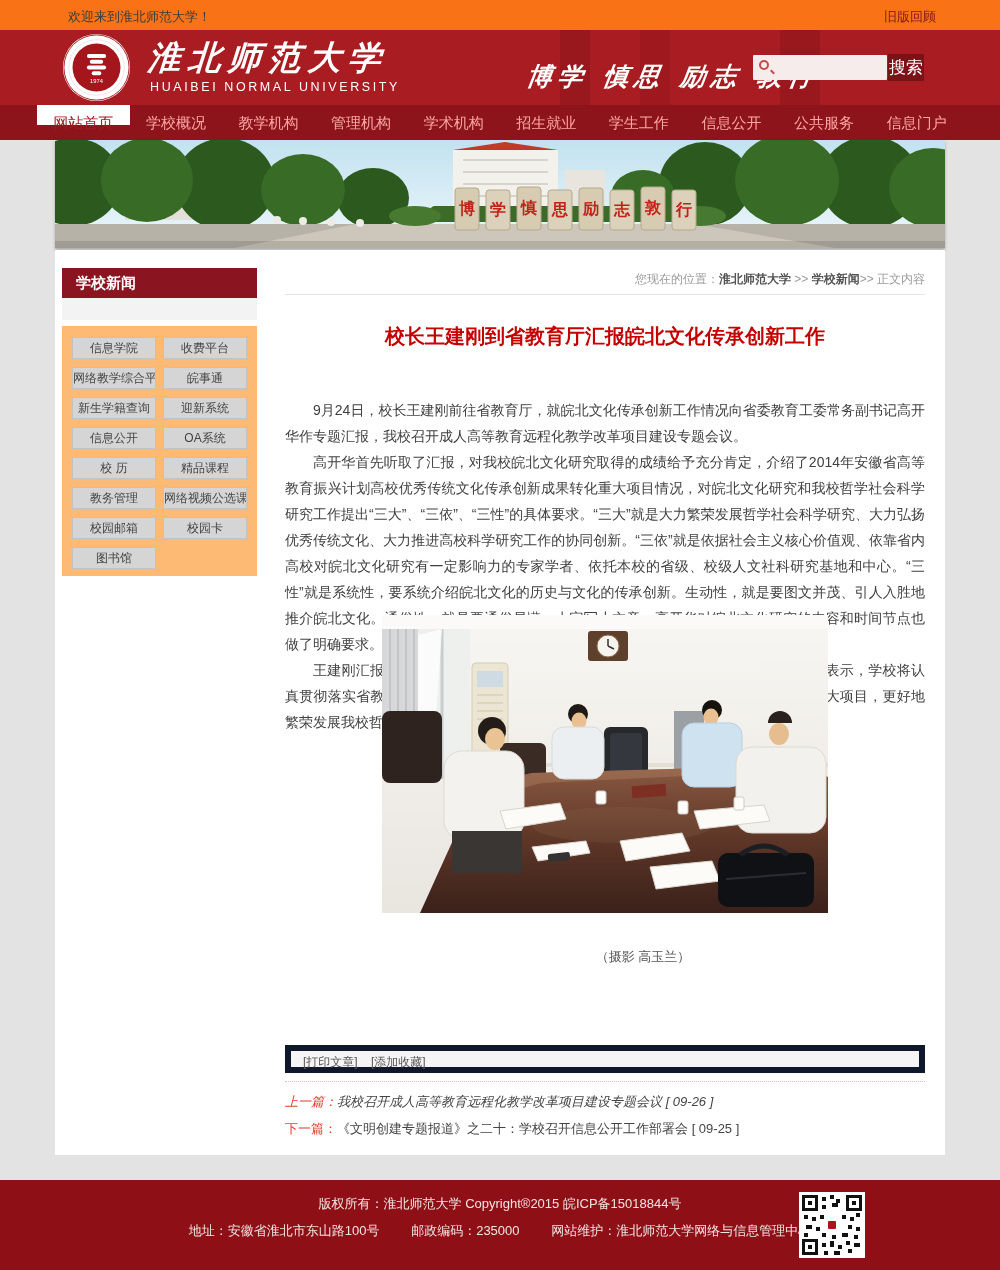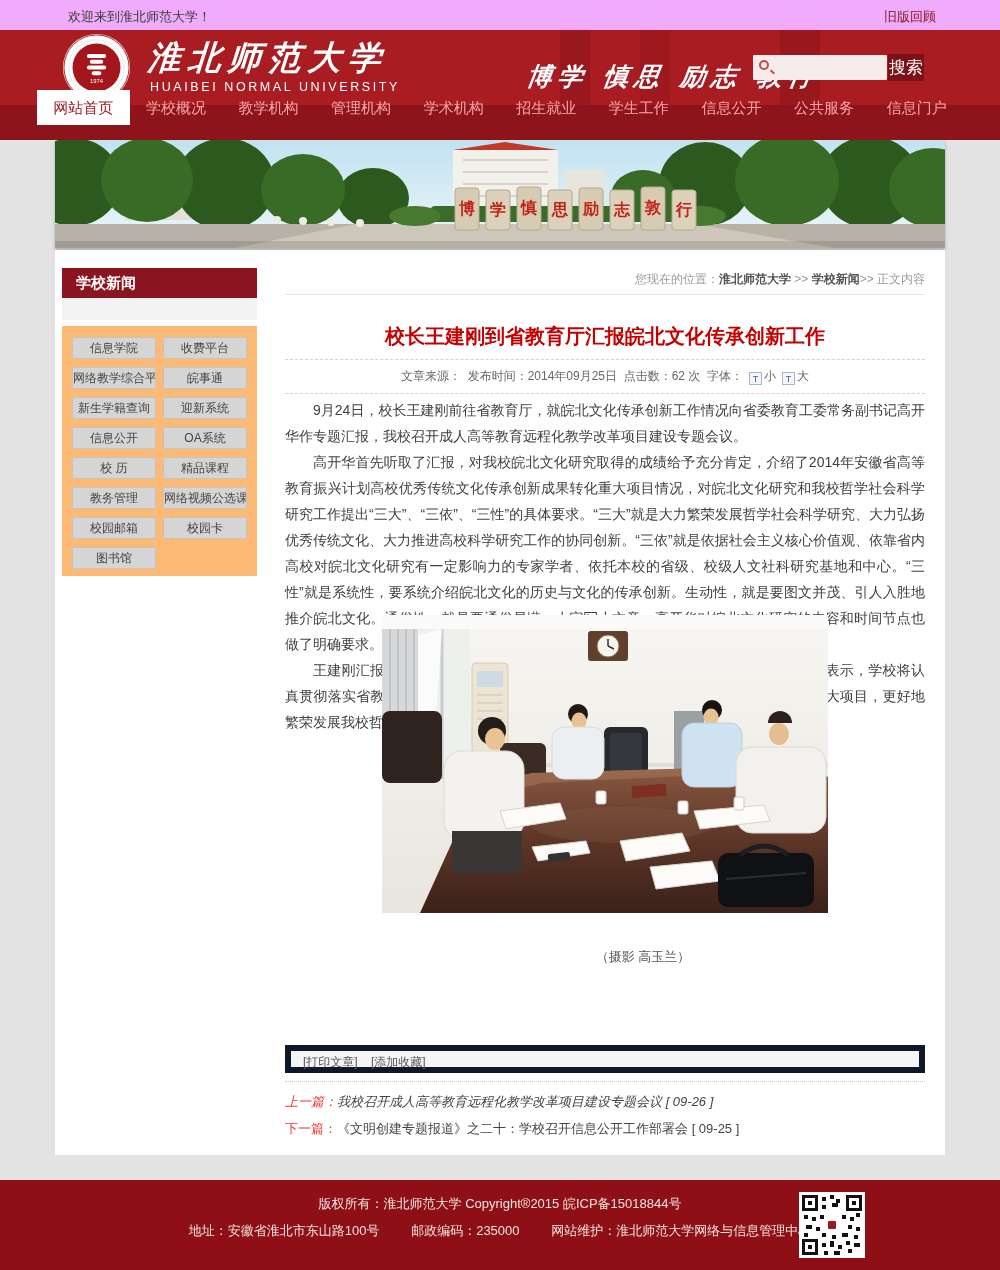--- a/index.html
+++ b/index.html
@@ -2,42 +2,42 @@
 <html><head>
 <meta charset="utf-8">
 <style>
   * { margin:0; padding:0; box-sizing:border-box; }
   html,body { width:1000px; }
   body {
     font-family:"Liberation Sans","DejaVu Sans",sans-serif;
     background:#e3e3e3; width:1000px; height:1270px; position:relative; overflow:hidden;
   }
   
-  .topbar { position:absolute; top:0; left:0; width:1000px; height:46px; background:#f0abfc; }
+  .topbar { position:absolute; top:0; left:0; width:1000px; height:46px; background:#f97316; }
   .topbar .welcome { position:absolute; left:68px; top:8px; font-size:13px; color:#3c3c3c; }
   .topbar .oldver { position:absolute; right:64px; top:8px; font-size:13px; color:#7d1a1a; cursor:pointer; }
   
   .header { position:absolute; top:30px; left:0; width:1000px; height:75px; background:#a81c22; overflow:hidden; }
   .header .bgdecor { position:absolute; right:0; top:0; width:480px; height:75px; opacity:.35;
     background:
       linear-gradient(90deg, transparent 0 40px, #7d1014 40px 70px, transparent 70px 120px, #8c1216 120px 150px, transparent 150px 260px, #7d1014 260px 300px, transparent 300px);
   }
   .logo { position:absolute; left:62px; top:3px; width:69px; height:69px; }
   .title-cn { position:absolute; left:148px; top:6px; color:#fff; font-family:"DejaVu Serif","Liberation Serif",serif;
     font-size:33px; font-weight:bold; font-style:italic; letter-spacing:7px; transform:skewX(-4deg); }
   .title-en { position:absolute; left:150px; top:50px; color:#fff; font-size:12.5px; letter-spacing:2.6px; }
   .motto { position:absolute; left:527px; top:30px; color:#fff; font-family:"DejaVu Serif","Liberation Serif",serif;
     font-size:25px; font-weight:bold; font-style:italic; letter-spacing:6px; transform:skewX(-8deg); }
   .searchbox { position:absolute; left:753px; top:25px; width:134px; height:25px; background:#f7ecec; border:none; border-radius:1px; padding:0 6px 0 24px; font-size:13px; color:#333; outline:none; }
   .search-icon { position:absolute; left:759px; top:30px; width:10px; height:10px; border:2px solid #c24a4a; border-radius:50%; }
   .search-icon::after { content:""; position:absolute; left:9px; top:9px; width:5px; height:2px; background:#c24a4a; transform:rotate(45deg); }
   .searchbtn { position:absolute; left:888px; top:24px; width:36px; height:27px; background:#7a1217; color:#fff; border:none; font-size:17px; cursor:pointer; }
   
   .nav { position:absolute; top:105px; left:0; width:1000px; height:35px; background:#8e141c; }
-  .nav-inner { position:absolute; left:37px; width:926px; height:20px; display:flex;align-items:flex-end; }
+  .nav-inner { position:absolute; left:37px; width:926px; height:20px; display:flex; }
   .nav-item { flex:1; text-align:center; line-height:35px; color:#fca5a5; font-size:15px; cursor:pointer; }
   .nav-item.active { background:#fff; color:#9e1b22; }
   
   .banner { position:absolute; top:140px; left:55px; width:890px; height:108px; overflow:hidden; box-shadow:0 2px 3px rgba(0,0,0,.25); }
   
   .card { position:absolute; top:250px; left:55px; width:890px; height:905px; background:#fff; }
   .side-header { position:absolute; left:7px; top:18px; width:195px; height:30px; background:#8a1420; color:#fff; font-size:15px; font-weight:bold; line-height:30px; padding-left:14px; }
   .side-strip { position:absolute; left:7px; top:48px; width:195px; height:22px; background:#f3f3f3; }
   .side-panel { position:absolute; left:7px; top:76px; width:195px; height:250px; background:#fdba74; padding:11px 10px; }
   .side-grid { display:grid; grid-template-columns:1fr 1fr; column-gap:7px; row-gap:8px; }
@@ -208,26 +208,20 @@
   </div>
 
   <div class="main">
     <div class="breadcrumb">
       <span>您现在的位置：</span><b>淮北师范大学</b><span> &gt;&gt; </span><b>学校新闻</b><span>&gt;&gt; </span><span>正文内容</span>
     </div>
     <div class="bc-divider"></div>
 
     <div class="art-title">校长王建刚到省教育厅汇报皖北文化传承创新工作</div>
 
-    <div class="art-meta">
-      <span>文章来源：</span>&nbsp;
-      <span>发布时间：2014年09月25日</span>&nbsp;
-      <span>点击数：62 次</span>&nbsp;
-      <span>字体：</span><span class="font-ico">T</span><span>小</span><span class="font-ico">T</span><span>大</span>
-    </div>
 
     <div class="art-body">
       <p>9月24日，校长王建刚前往省教育厅，就皖北文化传承创新工作情况向省委教育工委常务副书记高开华作专题汇报，我校召开成人高等教育远程化教学改革项目建设专题会议。</p>
       <p>高开华首先听取了汇报，对我校皖北文化研究取得的成绩给予充分肯定，介绍了2014年安徽省高等教育振兴计划高校优秀传统文化传承创新成果转化重大项目情况，对皖北文化研究和我校哲学社会科学研究工作提出“三大”、“三依”、“三性”的具体要求。“三大”就是大力繁荣发展哲学社会科学研究、大力弘扬优秀传统文化、大力推进高校科学研究工作的协同创新。“三依”就是依据社会主义核心价值观、依靠省内高校对皖北文化研究有一定影响力的专家学者、依托本校的省级、校级人文社科研究基地和中心。“三性”就是系统性，要系统介绍皖北文化的历史与文化的传承创新。生动性，就是要图文并茂、引人入胜地推介皖北文化。通俗性，就是要通俗易懂，大家写小文章。高开华对皖北文化研究的内容和时间节点也做了明确要求。</p>
       <p>王建刚汇报了我校哲学社会科学研究的基本情况以及皖北文化研究的进展情况，并表示，学校将认真贯彻落实省教育厅领导的指示精神，突出学校在皖北文化研究的特色，按时完成该重大项目，更好地繁荣发展我校哲学社会科学，传承优秀传统文化。</p>
     </div>
 
     <div class="photo">
       <svg width="446" height="298" viewBox="0 0 446 298">
         <defs>

